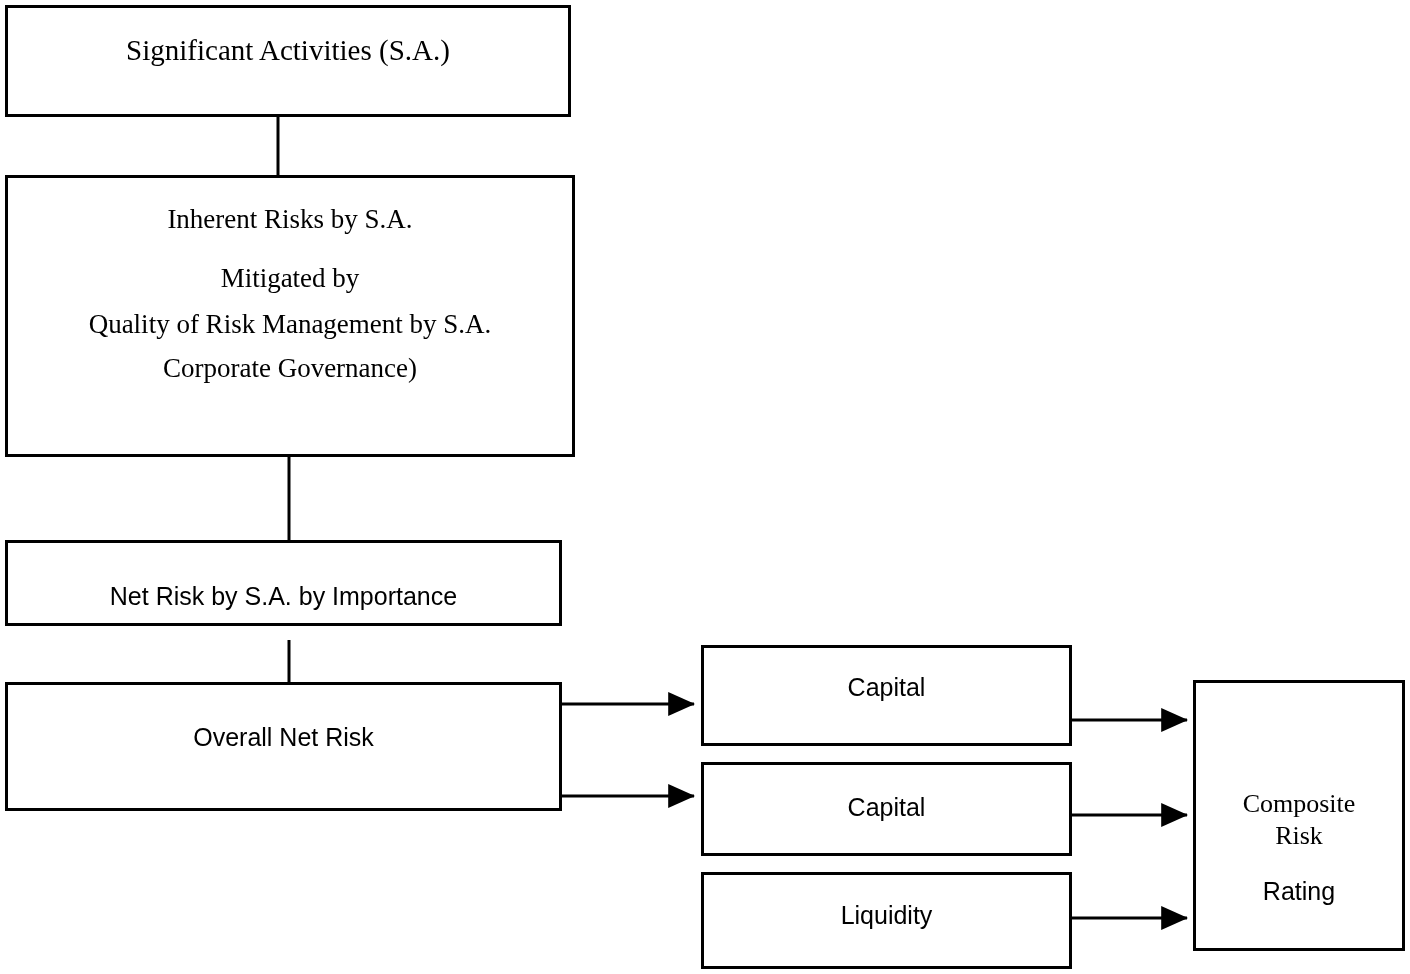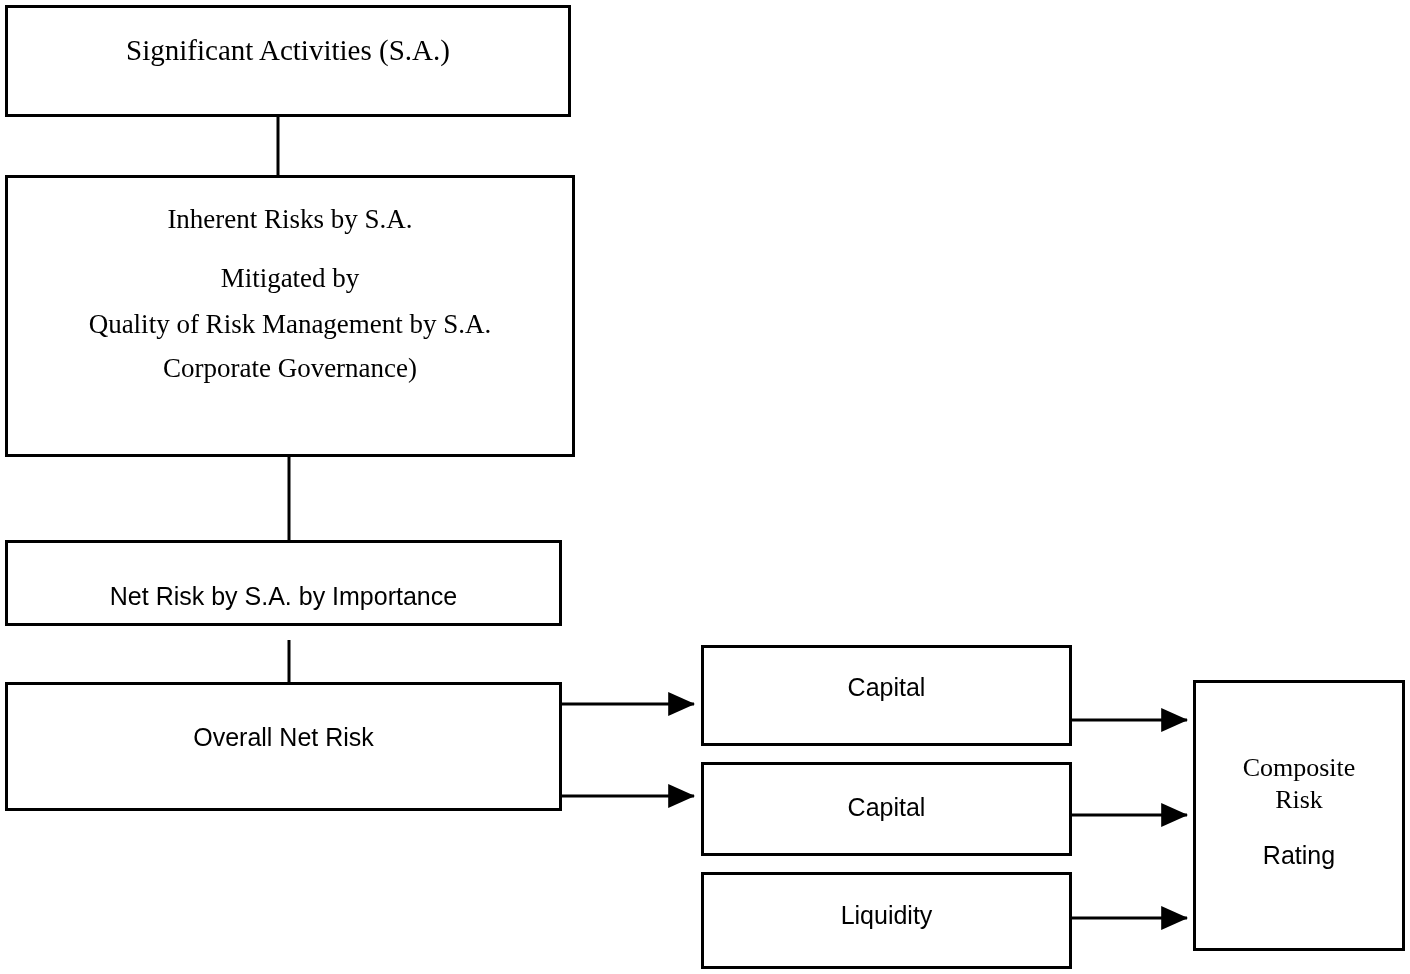--- a/index.html
+++ b/index.html
@@ -88,21 +88,21 @@
     left: 701px;  top: 872px;  width: 371px;  height: 97px;
   }
   #node-liquidity .nodetext {
     font-size: 25px; line-height: 1; padding-top: 28px;
   }
 
   #node-composite-risk-rating {
     left: 1193px;  top: 680px;  width: 212px;  height: 271px;
   }
   #node-composite-risk-rating .lines {
-    width: 100%; padding-top: 72px;
+    width: 100%; padding-top: 108px;
   }
   #node-composite-risk-rating .l {
     display: block; line-height: 1; white-space: nowrap;
   }
   #node-composite-risk-rating .l1 { font-size: 26px; margin-bottom: 6px;
         font-family: "Liberation Serif", "DejaVu Serif", serif; }
   #node-composite-risk-rating .l2 { font-size: 26px; margin-bottom: 30px;
         font-family: "Liberation Serif", "DejaVu Serif", serif; text-align: center; }
   #node-composite-risk-rating .l3 { font-size: 25px;
         font-family: "Liberation Sans", sans-serif; }

